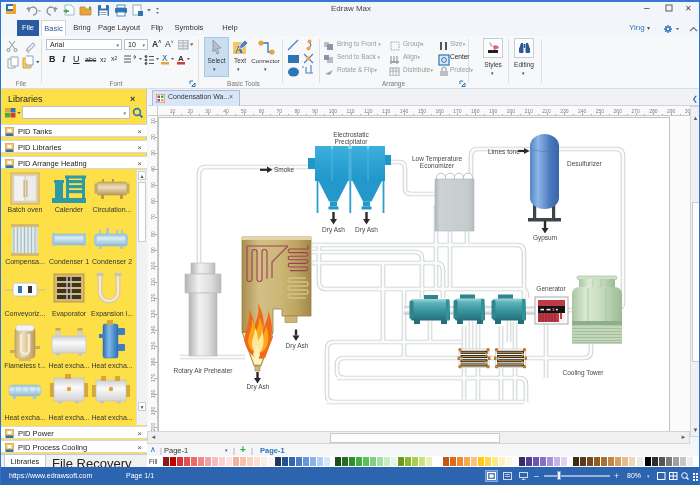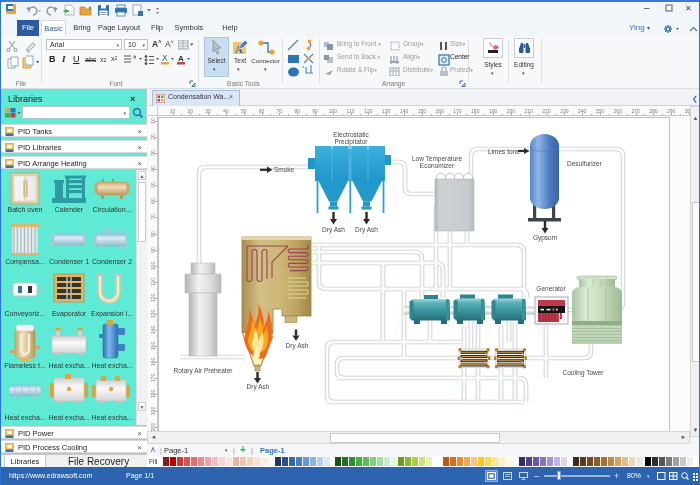--- a/index.html
+++ b/index.html
@@ -16,21 +16,21 @@
 .mtab{position:absolute;top:0;height:16px;line-height:16px;font-size:7.5px;color:#333;text-align:center;white-space:nowrap;}
 #filetab{background:#2b5aa0;color:#fff;}
 #hometab{background:#fff;border:1px solid #d5d5d5;border-bottom:none;color:#2b579a;}
 
 #ribbon{position:absolute;left:0;top:36px;width:700px;height:53px;background:#f7f8f9;border-bottom:1px solid #d8dde4;}
 .gsep{position:absolute;top:3px;height:44px;width:1px;background:#dcdfe3;}
 .glabel{position:absolute;top:44px;font-size:6.5px;color:#777;text-align:center;}
 .rtext{font-size:6.5px;color:#555;}
 .gray{color:#9a9a9a;}
 
-#leftpanel{position:absolute;left:0;top:89px;width:146px;height:378px;background:#5eead4;border-right:1px solid #c5c5c5;}
+#leftpanel{position:absolute;left:0;top:89px;width:146px;height:378px;background:#fde047;border-right:1px solid #c5c5c5;}
 .libbar{position:absolute;left:0;width:146px;height:13px;background:#fff;border-top:1px solid #d9d9d9;border-bottom:1px solid #d9d9d9;font-size:7.5px;color:#222;}
 .libico{position:absolute;left:4px;top:2px;width:9px;height:9px;}
 .libx{position:absolute;right:5px;top:2px;font-size:8px;color:#555;}
 .celllabel{position:absolute;width:44px;text-align:center;font-size:7px;color:#333;white-space:nowrap;overflow:hidden;}
 
 #docbar{position:absolute;left:147px;top:89px;width:553px;height:17px;background:#f0f2f5;border-bottom:1px solid #cfd4da;}
 #doctab{position:absolute;left:4px;top:1px;width:88px;height:16px;background:#d9e6f7;border:1px solid #a9bdd6;border-bottom:none;font-size:7px;color:#333;}
 #canvas{position:absolute;left:147px;top:106px;width:542px;height:325px;background:#fbfbfb;overflow:hidden;}
 #hruler{position:absolute;left:157px;top:106px;width:532px;height:10px;background:#fafafa;border-bottom:1px solid #c9c9c9;overflow:hidden;}
 #vruler{position:absolute;left:147px;top:116px;width:10px;height:315px;background:#fafafa;border-right:1px solid #c9c9c9;overflow:hidden;}
@@ -48,20 +48,21 @@
 #palette{position:absolute;left:146px;top:456px;width:554px;height:11px;background:#fff;}
 #fill-label{position:absolute;left:2px;top:2px;font-size:6.5px;color:#333;}
 
 #statusbar{position:absolute;left:0;top:467px;width:700px;height:18px;background:#2d64b0;color:#fff;font-size:7px;}
 svg{display:block;}
 </style>
 </head>
 <body>
 <div id="app">
 <div id="titlebar"></div>
+<div id="title">Edraw Max</div>
 <svg class="abs" style="left:4px;top:3px;" width="160" height="14" viewBox="0 0 160 14">
 
   <rect x="1" y="1" width="10" height="10" fill="#f6a623"></rect>
   <rect x="1" y="1" width="7" height="7" fill="#2e75b6"></rect>
   <rect x="3" y="3" width="5" height="3" fill="#fff"></rect>
 
   <path d="M24,9 a4,4 0 1 1 4,3" fill="none" stroke="#8a94a3" stroke-width="1.4"></path>
   <path d="M21,6 l3,-2.5 l1,4 z" fill="#8a94a3"></path>
   <path d="M33,7 l3,0 l-1.5,2 z" fill="#aab"></path>
 
@@ -527,21 +528,21 @@
         <svg class="libico" viewBox="0 0 9 9">
           <rect x="0.5" y="0.5" width="8" height="6" fill="#f2c56b" stroke="#d8a53c" stroke-width="0.8"></rect>
           <rect x="2.5" y="2" width="4" height="3" fill="#fff"></rect>
           <rect x="0.5" y="6.5" width="8" height="2.5" fill="#2e75b6"></rect>
         </svg>
         <span style="position:absolute;left:17px;top:2px;">PID Process Cooling</span>
         <span class="libx">×</span>
       </div>
 <div class="abs" style="left:0;top:365px;width:146px;height:13px;background:#f0f0f0;border-top:1px solid #c9c9c9;">
 <div style="position:absolute;left:3px;top:-1px;width:42px;height:14px;background:#fff;border:1px solid #c9c9c9;border-bottom:none;font-size:7.5px;color:#222;text-align:center;line-height:13px;">Libraries</div>
-<div style="position:absolute;left:67px;top:1px;font-size:10px;color:#222;">File Recovery</div>
+<div style="position:absolute;left:51px;top:1px;font-size:13px;color:#222;">File Recovery</div>
 </div>
 </div>
 <div id="docbar">
       <div id="doctab">
         <svg style="position:absolute;left:3px;top:3px;" width="9" height="9" viewBox="0 0 9 9">
           <rect x="0" y="0" width="9" height="9" fill="#fff" stroke="#c55a3a" stroke-width="1"></rect>
           <rect x="1.5" y="1.5" width="2.5" height="2.5" fill="#d03b3b"></rect>
           <rect x="5" y="1.5" width="2.5" height="2.5" fill="#3faf46"></rect>
           <rect x="1.5" y="5" width="2.5" height="2.5" fill="#2e75b6"></rect>
           <rect x="5" y="5" width="2.5" height="2.5" fill="#e8a33d"></rect>

